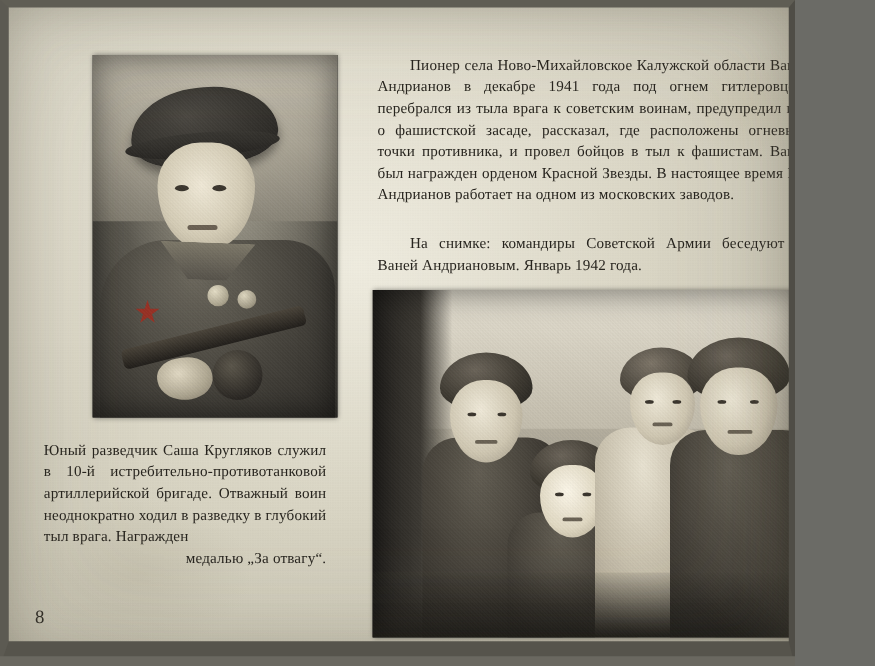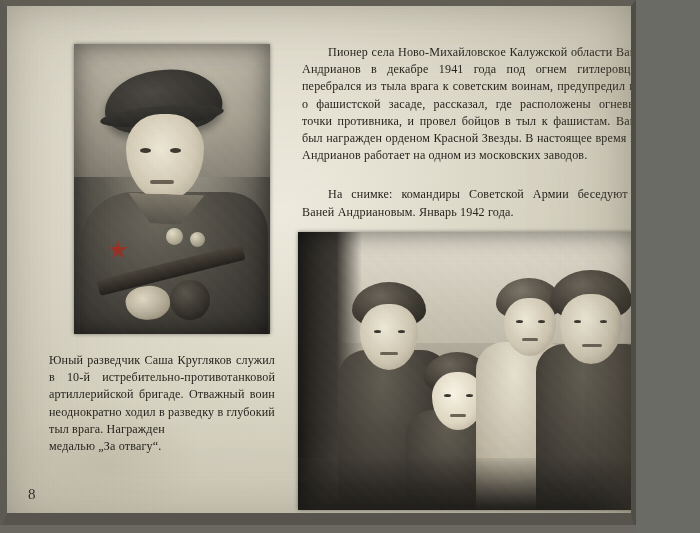--- a/index.html
+++ b/index.html
@@ -249,30 +249,30 @@
     left: 302px;
     top: 44px;
     width: 340px;
     font-size: 12.1px;
     line-height: 17.2px;
     letter-spacing: 0.15px;
   }
   .main-text p { margin: 0; text-indent: 26px; }
   .main-text p.second { margin-top: 22px; }
   .caption-text {
-    left: 49px;
+    left: 35px;
     top: 352px;
     width: 226px;
     font-size: 12.1px;
     line-height: 17.2px;
     text-align: justify;
     letter-spacing: 0.15px;
   }
   .caption-text p { margin: 0; }
-  .caption-last { display: block; }
+  .caption-last { text-align: right; display: block; }
   .page-number {
     position: absolute;
     left: 28px;
     top: 486px;
     font-size: 15px;
     color: #2b2822;
     font-family: "Liberation Serif", serif;
   }
   .stain1 {
     position: absolute;

